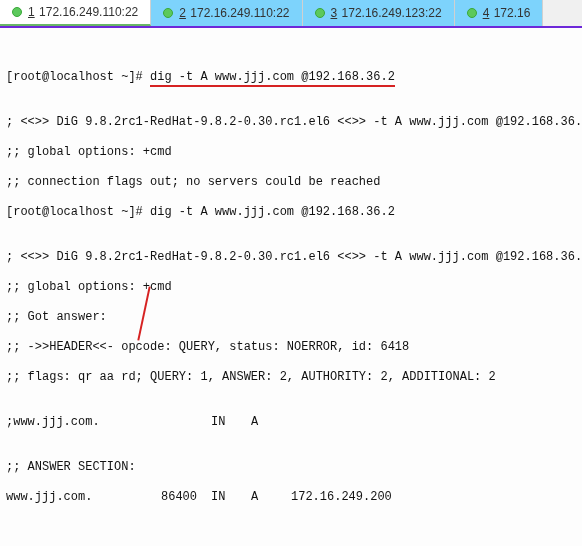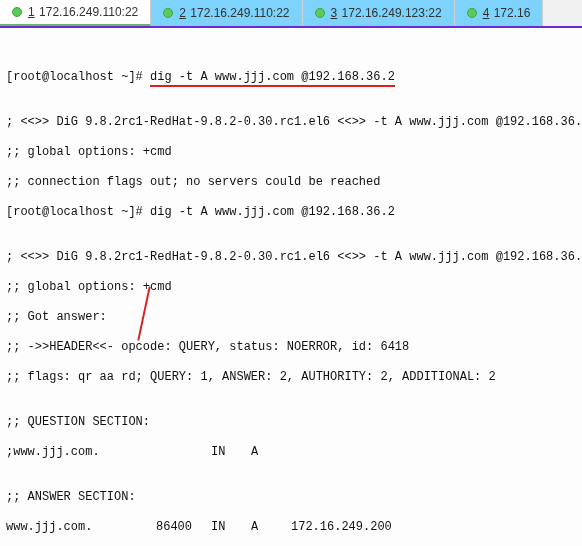--- a/index.html
+++ b/index.html
@@ -64,21 +64,21 @@
     height: 55px;
     background: #d62222;
     transform: rotate(12deg);
     left: 143px;
     top: 258px;
   }
   .row { display: block; }
   table.dns { border-collapse: collapse; }
   table.dns td { padding: 0 14px 0 0; white-space: pre; }
   td.c1 { width: 150px; }
-  td.c2 { width: 55px; text-align: left;}
+  td.c2 { width: 55px; text-align: right;}
   td.c3 { width: 40px; }
   td.c4 { width: 40px; }
   td.c5 { }
 </style>
 </head>
 <body>
 
 <div class="tabs">
   <div class="tab active">
     <span class="dot"></span>
@@ -105,21 +105,20 @@
 <span class="row">;; global options: +cmd</span>
 <span class="row">;; connection flags out; no servers could be reached</span>
 <span class="row">[root@localhost ~]# dig -t A www.jjj.com @192.168.36.2</span>
 <span class="row"></span>
 <span class="row">; &lt;&lt;&gt;&gt; DiG 9.8.2rc1-RedHat-9.8.2-0.30.rc1.el6 &lt;&lt;&gt;&gt; -t A www.jjj.com @192.168.36.2</span>
 <span class="row">;; global options: +cmd</span>
 <span class="row">;; Got answer:</span>
 <span class="row">;; -&gt;&gt;HEADER&lt;&lt;- opcode: QUERY, status: NOERROR, id: 6418</span>
 <span class="row">;; flags: qr aa rd; QUERY: 1, ANSWER: 2, AUTHORITY: 2, ADDITIONAL: 2</span>
 <span class="row"></span>
-<span class="row">;; QUESTION SECTION:</span>
 <table class="dns">
 <tbody><tr><td class="c1">;www.jjj.com.</td><td class="c2"></td><td class="c3">IN</td><td class="c4">A</td><td class="c5"></td></tr>
 </tbody></table>
 <span class="row"></span>
 <span class="row">;; ANSWER SECTION:</span>
 <table class="dns">
 <tbody><tr><td class="c1">www.jjj.com.</td><td class="c2">86400</td><td class="c3">IN</td><td class="c4">A</td><td class="c5">172.16.249.200</td></tr>
 
 </tbody></table>
 <span class="row"></span>

